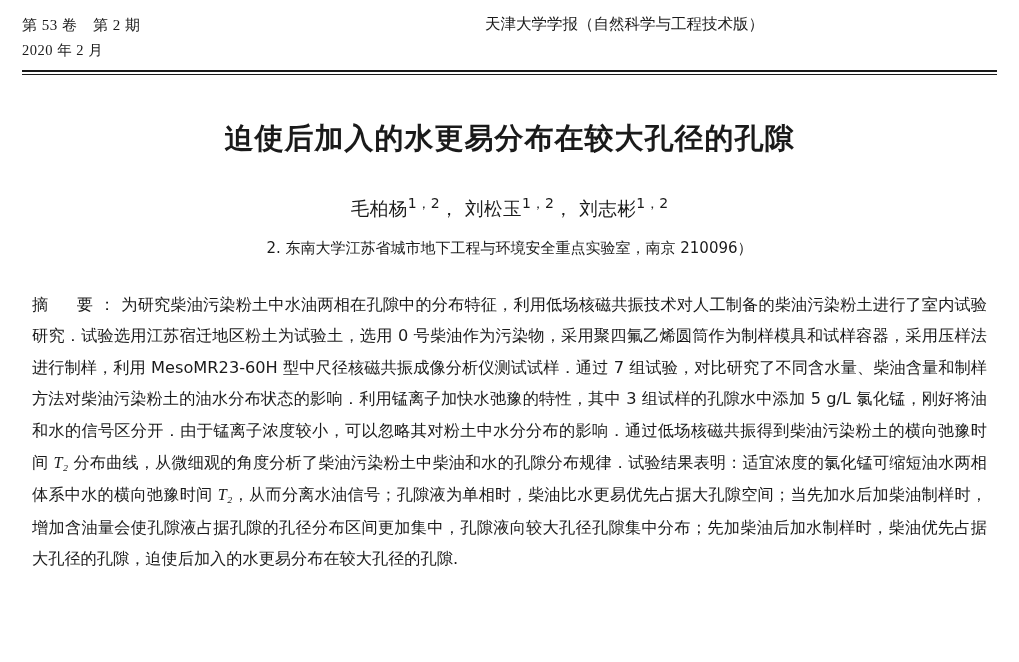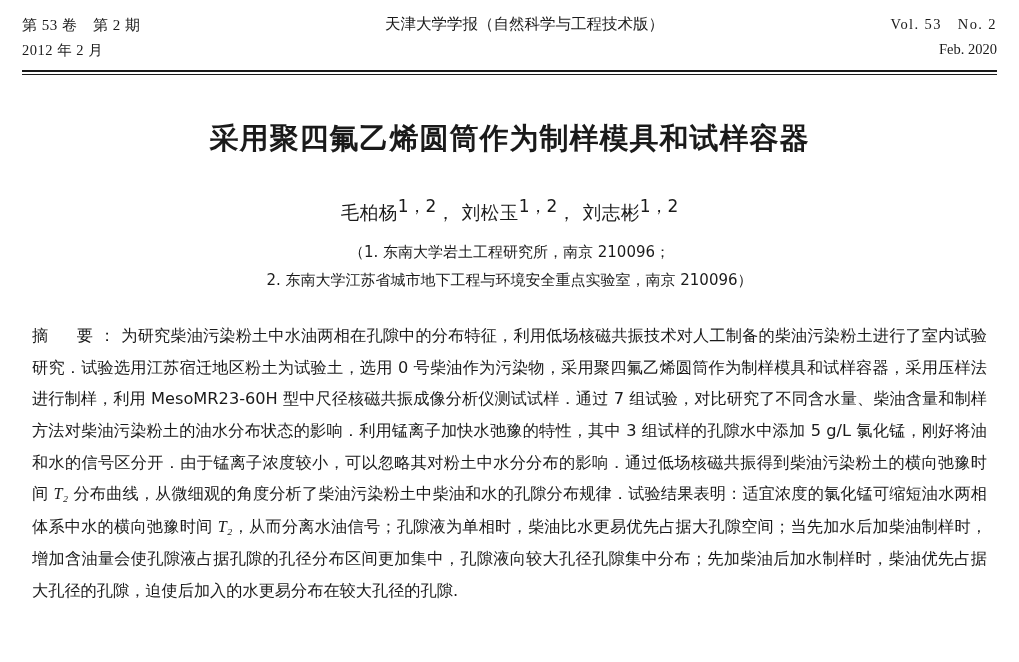--- a/index.html
+++ b/index.html
@@ -92,21 +92,21 @@
     font-family: "DejaVu Sans", "Liberation Sans", sans-serif;
   }
   .authors {
     margin-top: 36px;
     text-align: center;
     font-size: 18.5px;
     letter-spacing: 0.5px;
     font-family: "DejaVu Sans", "Liberation Sans", sans-serif;
   }
   .authors sup {
-    font-size: 17px;
+    font-size: 14px;
     vertical-align: super;
     letter-spacing: 0;
   }
   .affil {
     margin-top: 14px;
     text-align: center;
     font-size: 15px;
     line-height: 1.85;
     font-family: "DejaVu Sans", "Liberation Sans", sans-serif;
   }
@@ -130,47 +130,42 @@
   }
 </style>
 </head>
 <body>
 
 <div class="page">
 
   <div class="masthead">
     <div class="mast-col-left">
       <div class="mast-line-1">第 53 卷　第 2 期</div>
-      <div>2012 年 2 月</div>
+      <div>2020 年 2 月</div>
     </div>
     <div class="mast-col-center">
       <div class="mast-journal-cn">天津大学学报（自然科学与工程技术版）</div>
-    </div>
-    <div class="mast-col-right">
-      <div class="vol-line">Vol. 53　No. 2</div>
-      <div>Feb. 2020</div>
     </div>
   </div>
 
   <div class="rules">
     <div class="rule-thick"></div>
     <div class="rule-thin"></div>
   </div>
 
 
-  <div class="title">采用聚四氟乙烯圆筒作为制样模具和试样容器</div>
+  <div class="title">迫使后加入的水更易分布在较大孔径的孔隙</div>
 
   <div class="authors">
     <span><span>毛柏杨</span><sup>1，2</sup></span><span>，</span>
     <span><span>刘松玉</span><sup>1，2</sup></span><span>，</span>
     <span><span>刘志彬</span><sup>1，2</sup></span>
   </div>
 
   <div class="affil">
-    <div>（1. 东南大学岩土工程研究所，南京  210096；</div>
     <div>2. 东南大学江苏省城市地下工程与环境安全重点实验室，南京  210096）</div>
   </div>
 
   <div class="abstract">
     <span class="lbl">摘　要：</span><span>为研究柴油污染粉土中水油两相在孔隙中的分布特征，利用低场核磁共振技术对人工制备的柴油污染粉土进行了室内试验研究．试验选用江苏宿迁地区粉土为试验土，选用 0 号柴油作为污染物，采用聚四氟乙烯圆筒作为制样模具和试样容器，采用压样法进行制样，利用 MesoMR23-60H 型中尺径核磁共振成像分析仪测试试样．通过 7 组试验，对比研究了不同含水量、柴油含量和制样方法对柴油污染粉土的油水分布状态的影响．利用锰离子加快水弛豫的特性，其中 3 组试样的孔隙水中添加 5 g/L 氯化锰，刚好将油和水的信号区分开．由于锰离子浓度较小，可以忽略其对粉土中水分分布的影响．通过低场核磁共振得到柴油污染粉土的横向弛豫时间 </span><i>T₂</i><span> 分布曲线，从微细观的角度分析了柴油污染粉土中柴油和水的孔隙分布规律．试验结果表明：适宜浓度的氯化锰可缩短油水两相体系中水的横向弛豫时间 </span><i>T₂</i><span>，从而分离水油信号；孔隙液为单相时，柴油比水更易优先占据大孔隙空间；当先加水后加柴油制样时，增加含油量会使孔隙液占据孔隙的孔径分布区间更加集中，孔隙液向较大孔径孔隙集中分布；先加柴油后加水制样时，柴油优先占据大孔径的孔隙，迫使后加入的水更易分布在较大孔径的孔隙.</span>
   </div>
 
 </div>
 
 </body></html>

